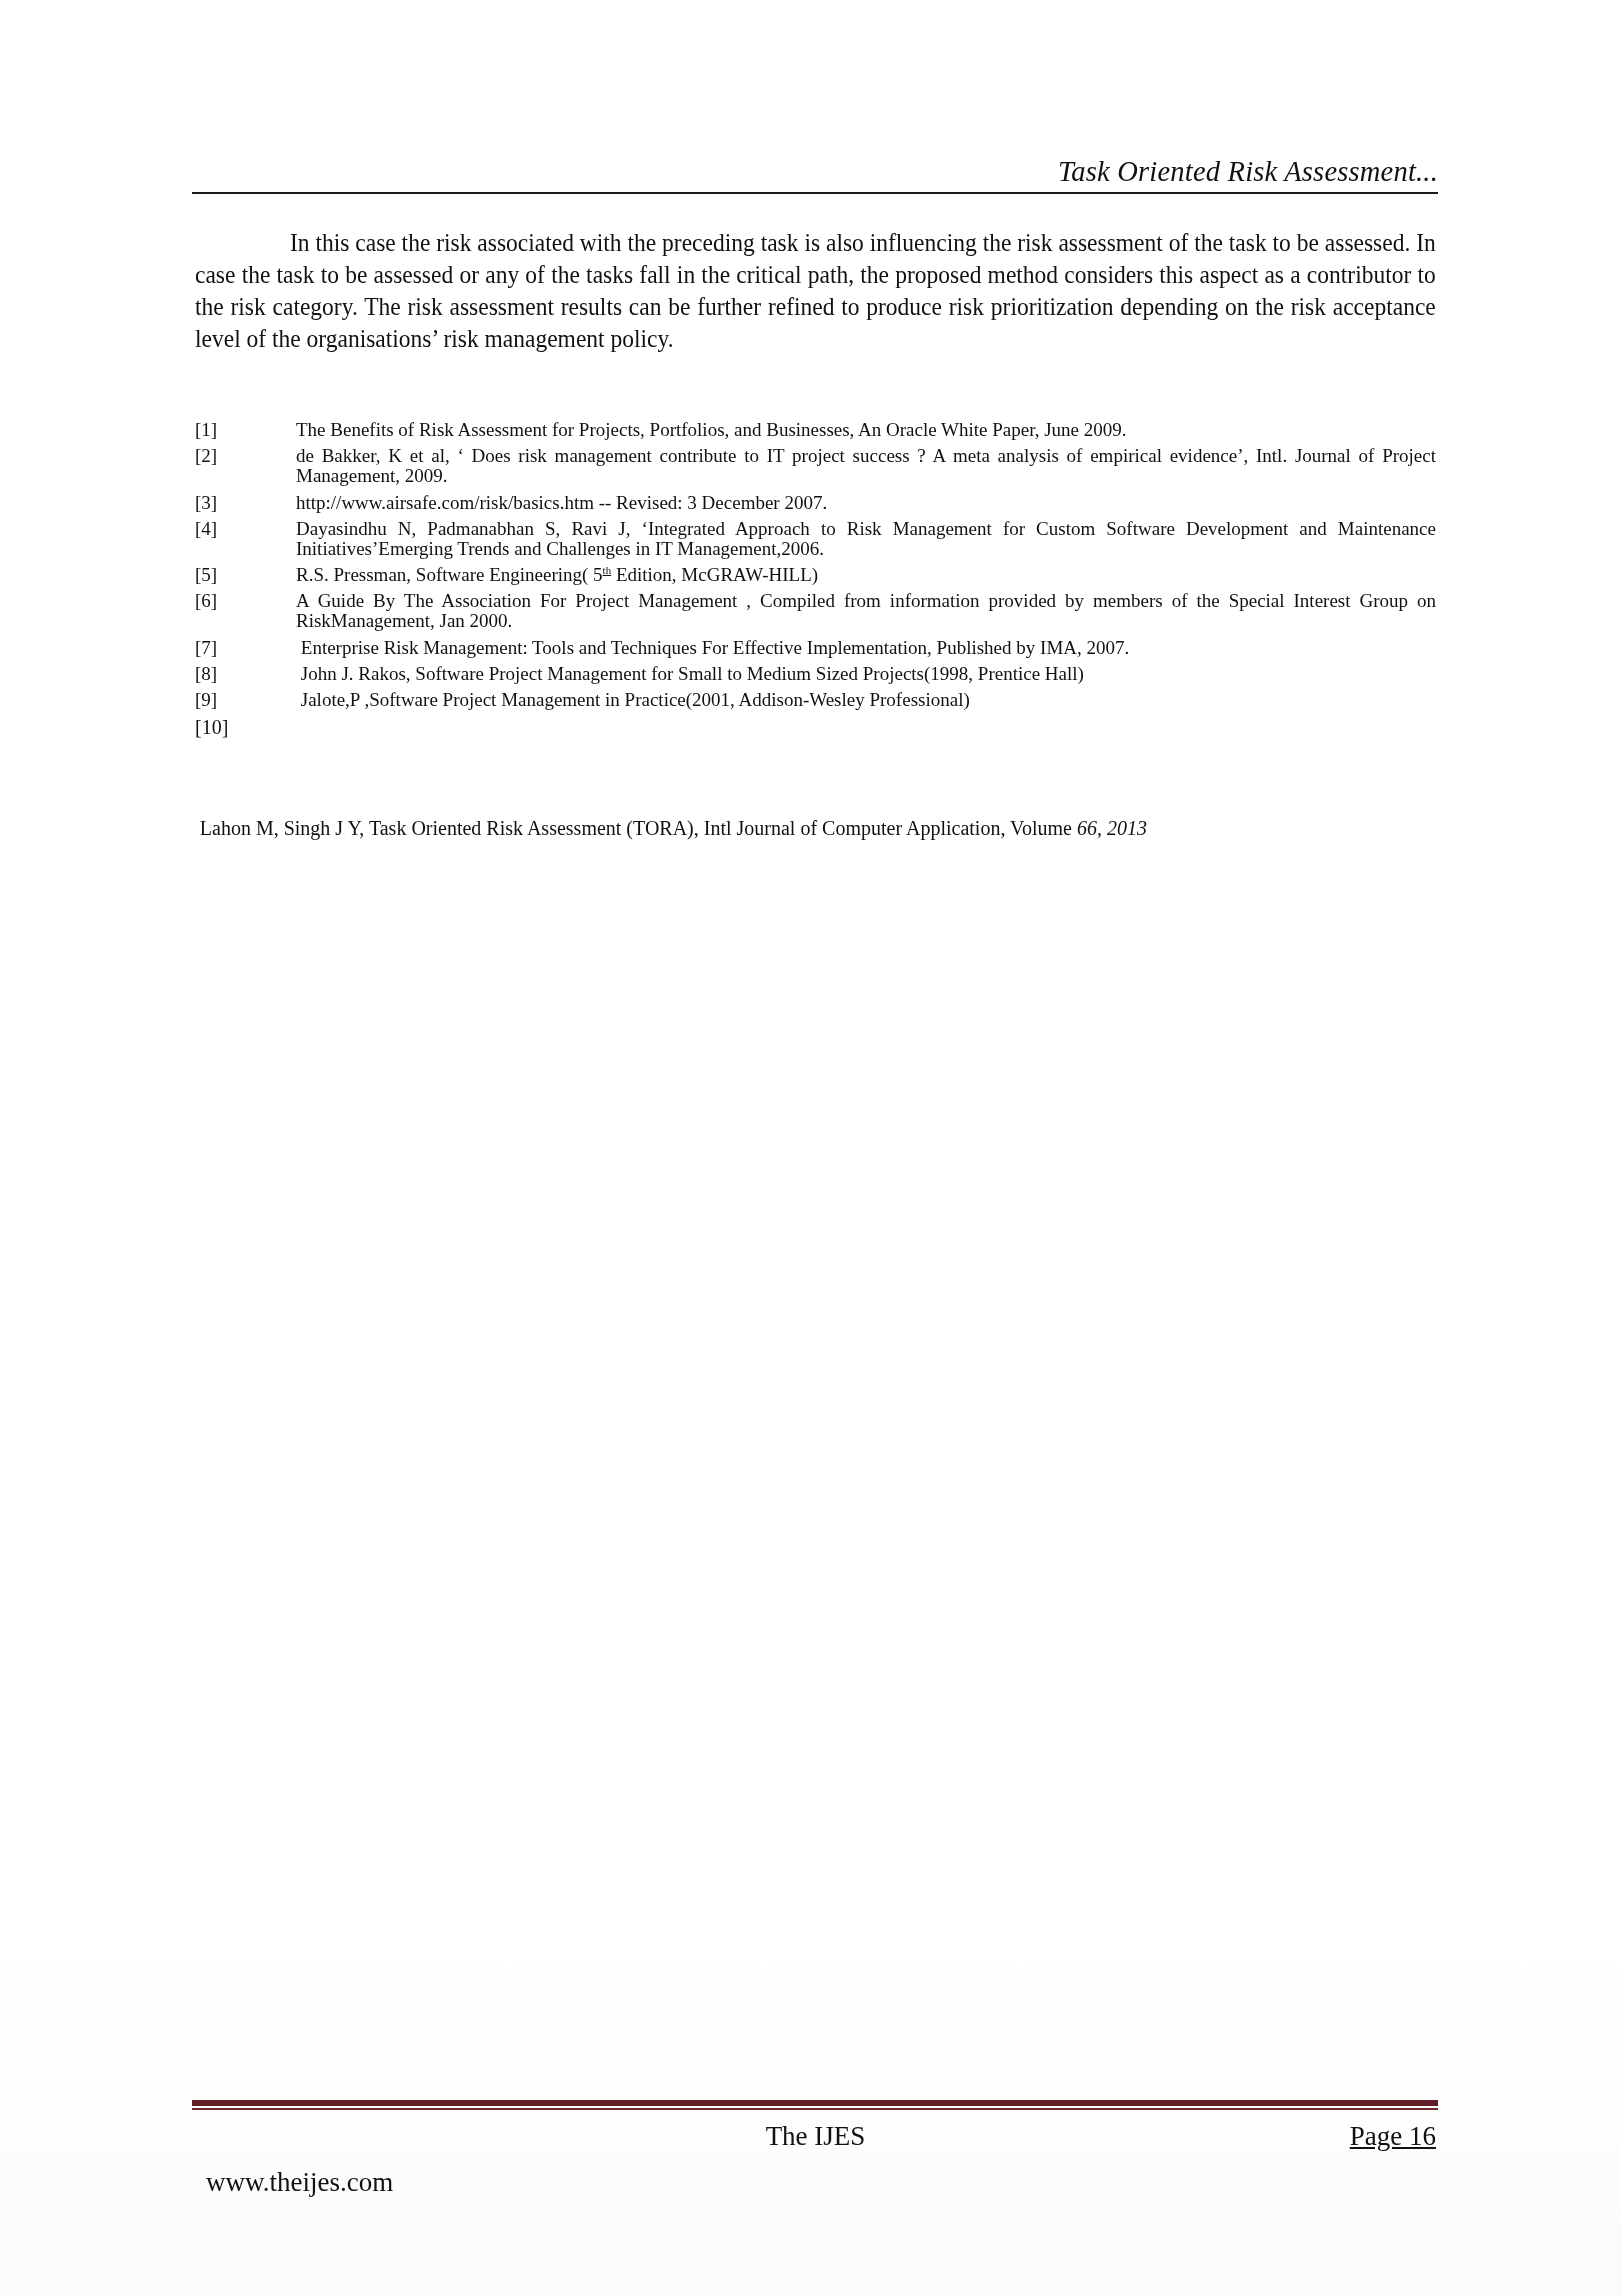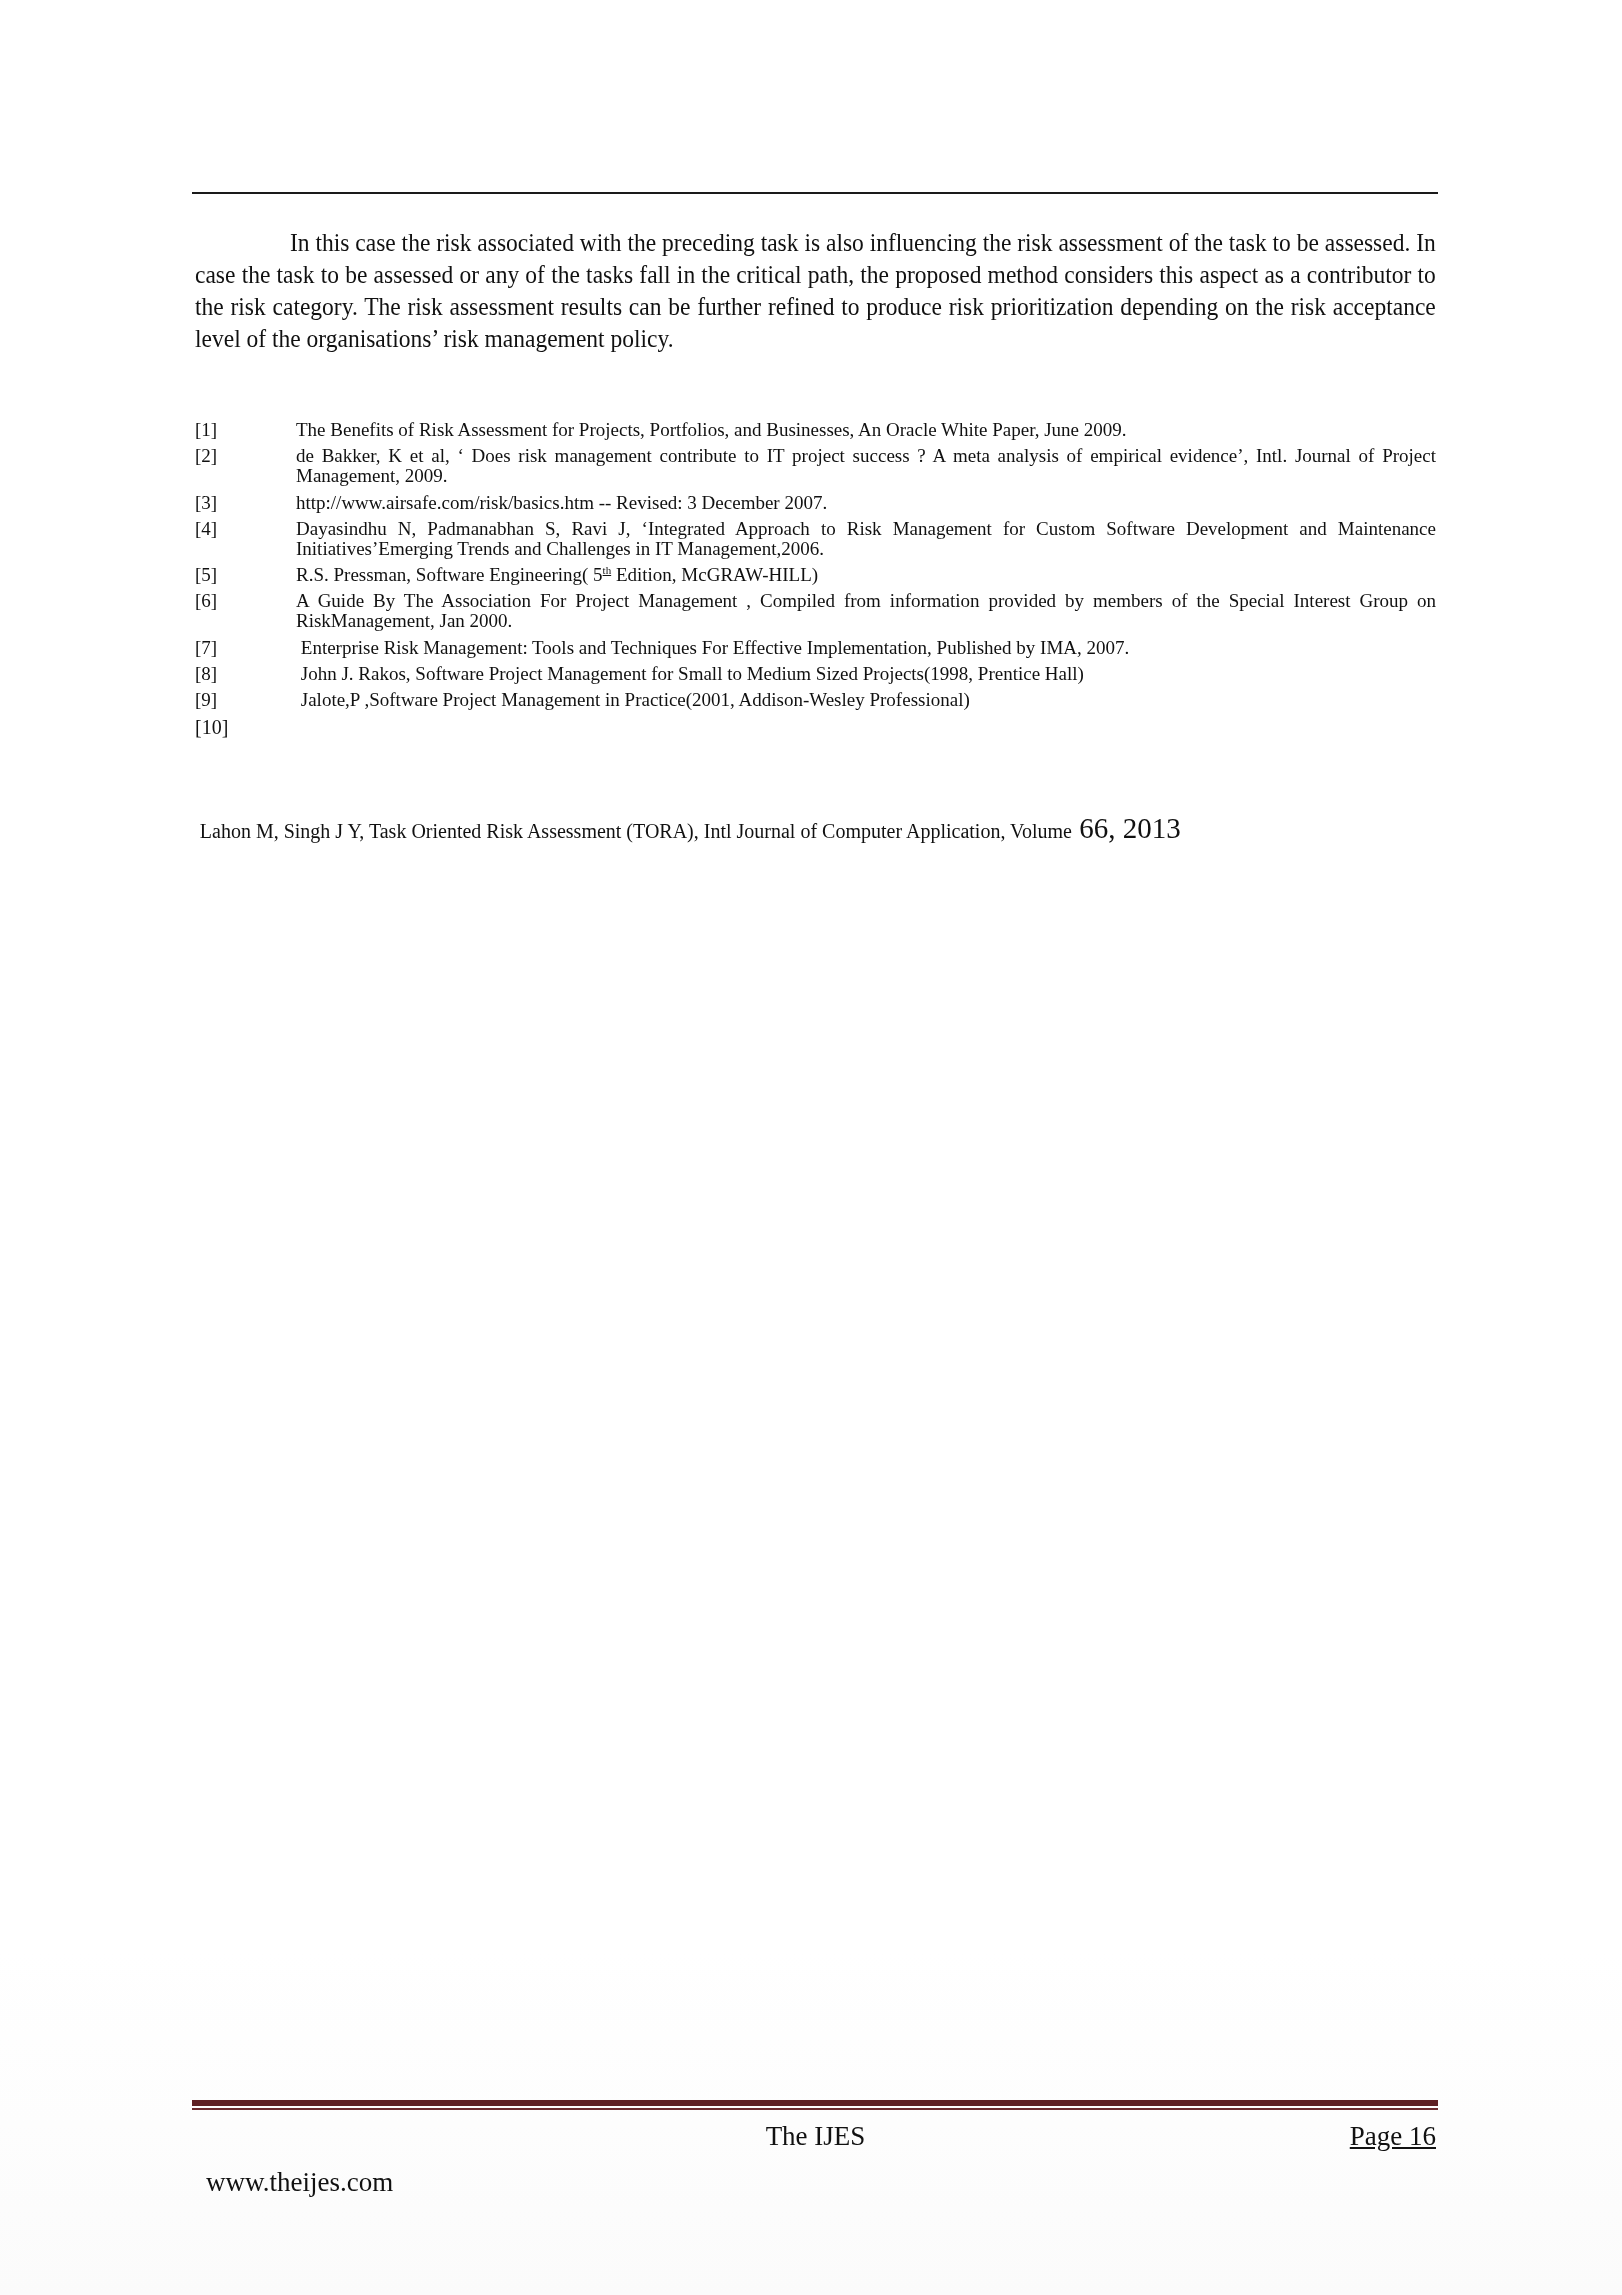--- a/index.html
+++ b/index.html
@@ -73,21 +73,21 @@
     .ref-num {
       width: 101px;
       flex: 0 0 101px;
     }
     .ref-text {
       flex: 1 1 auto;
       text-align: justify;
       transform-origin: left top;
     }
     .ref-item.last { font-size: 20px; margin-top: 4.8px; flex-direction: column; }
-    .ref-item.last .big { font-size: 29px; }
+    .ref-item.last .big { font-size: 20px; font-style: italic; }
     .ref-item.indent .ref-text { padding-left: 4.8px; }
     sup { font-size: 11px; line-height: 0; vertical-align: super; text-decoration: underline; }
 
     .footer-rule-thick {
       position: absolute;
       left: 192px; top: 2100px;
       width: 1246px; height: 6.3px;
       background: #5e2024;
     }
     .footer-rule-thin {
@@ -105,20 +105,21 @@
     }
     .footer .left { position: absolute; left: 11px; top: 0; margin-top: 46px; }
     .footer .center { position: absolute; left: 0; width: 100%; text-align: center; top: 0; }
     .footer .right { position: absolute; right: 0; top: 0; text-decoration: underline; }
   </style>
 </head>
 <body>
 
 <div class="page">
 
+  <div class="running-head">Task Oriented Risk Assessment...</div>
   <div class="head-rule"></div>
 
   <p class="body-para">In this case the risk associated with the preceding task is also influencing the risk assessment of the task to be assessed. In case the task to be assessed or any of the tasks fall in the critical path, the proposed method considers this aspect as a contributor to the risk category. The risk assessment results can be further refined to produce risk prioritization depending on the risk acceptance level of the organisations’ risk management policy.</p>
 
 
   <ul class="refs-list">
     <li class="ref-item">
       <span class="ref-num">[1]</span>
       <span class="ref-text">The Benefits of Risk Assessment for Projects, Portfolios, and Businesses, An Oracle White Paper, June 2009.</span>
     </li>

